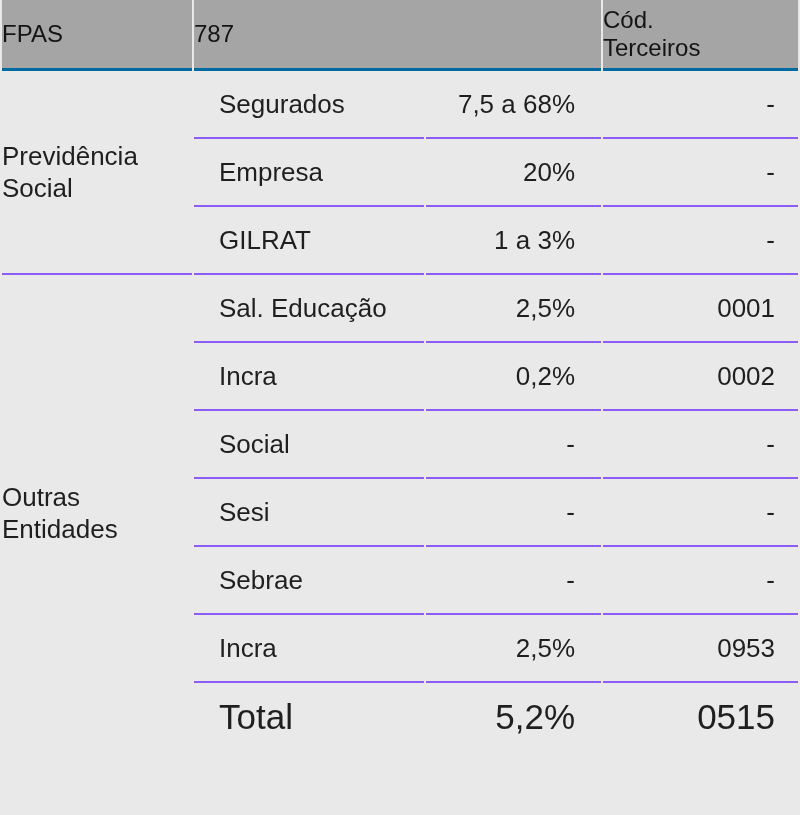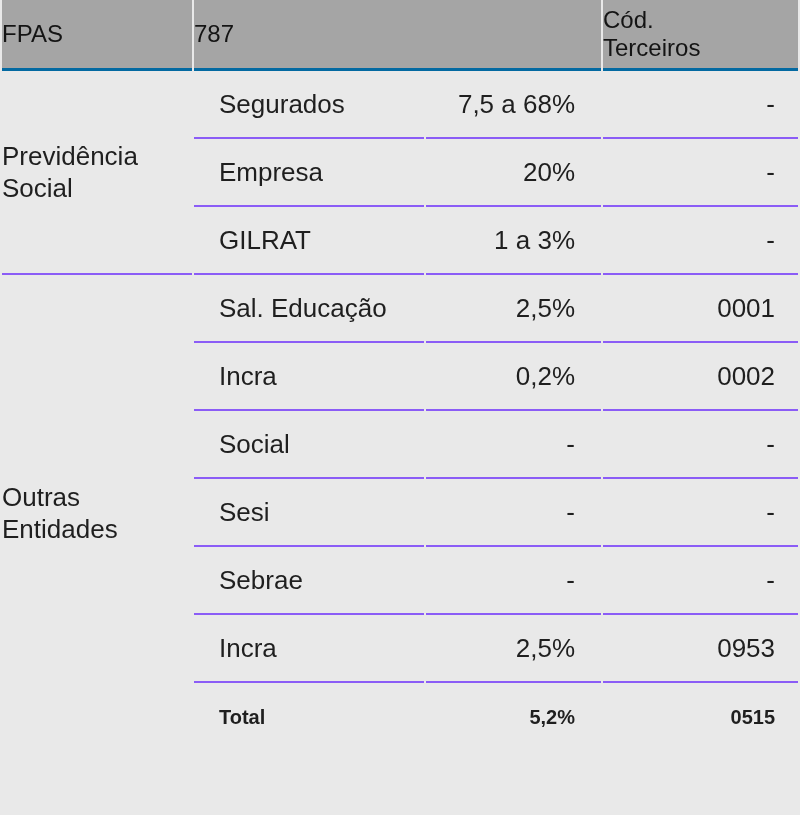--- a/index.html
+++ b/index.html
@@ -62,21 +62,21 @@
     padding: 0;
   }
   td.sep { border-bottom: 2px solid #8b5cf6; }
   td.group-cell {
     text-align: left;
     line-height: 1.25;
   }
   td.name-cell { text-align: left;  padding-left: 25px; }
   td.value-cell { text-align: right; padding-right: 26px; }
   td.code-cell { text-align: right; padding-right: 23px; }
-  tr.total-row td { font-weight: bold; font-size: 20px; }
+  tr.total-row td { font-weight: normal; font-size: 35px; }
 </style>
 </head>
 <body>
 
 <div class="sheet">
 
 
   <table class="fpas-table">
     <colgroup>
       <col class="c1">

